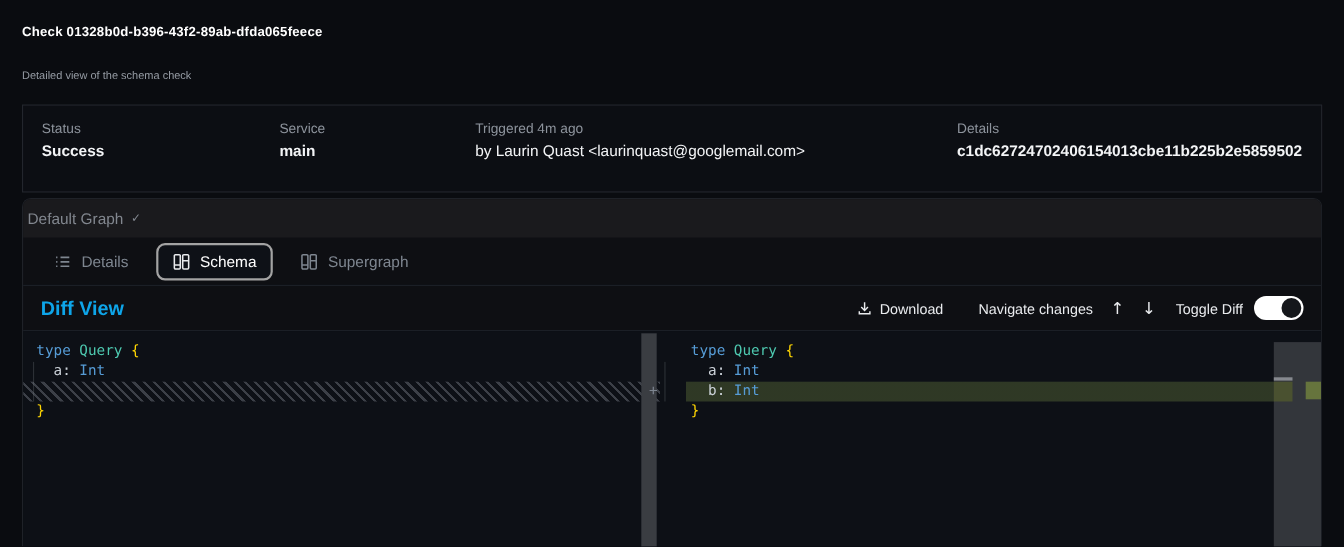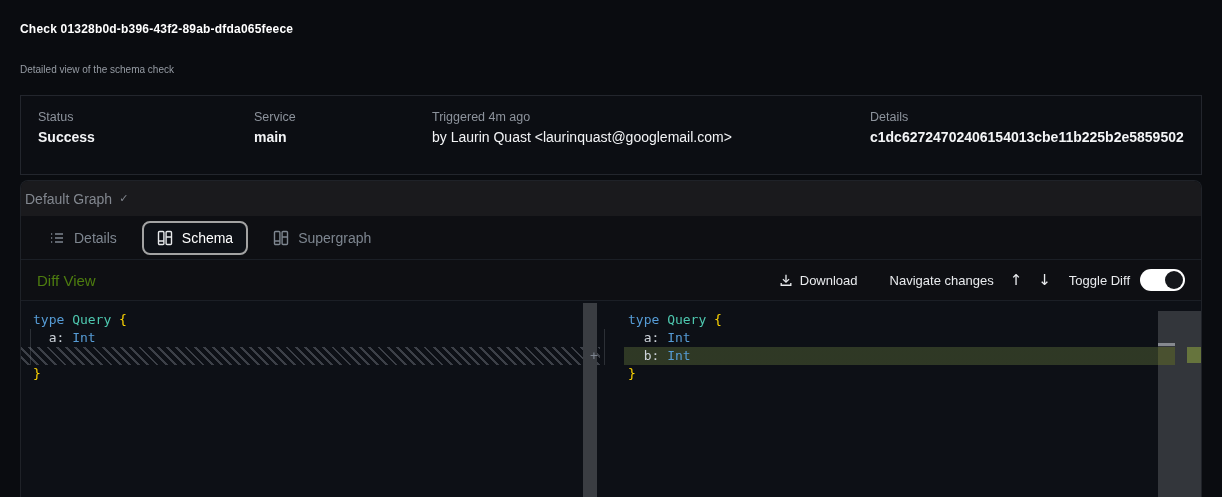--- a/index.html
+++ b/index.html
@@ -35,21 +35,21 @@
 
   .subtabbar { display:flex; align-items:center; height:43px; padding-left:15px; }
   .subtab { display:flex; align-items:center; gap:9px; padding:0 13px; height:34px; font-size:14px; color:#7e8690; cursor:pointer; border-radius:8px; }
   .subtab svg { color:#7e8690; }
   .subtab.active { color:#ffffff; border:2px solid #a3a3a3; background:#0e1117; margin:0 12px; }
   .subtab.active svg { color:#e8eaec; }
 
   .diff-header { position:absolute; left:0; top:78px; width:100%; height:42px;
     border-top:1px solid #1b1f26; border-bottom:1px solid #1b1f26;
     display:flex; align-items:center; justify-content:space-between; padding:0 16px; }
-  .diff-title { font-size:15px; font-weight:400; color:#4d7c0f; }
+  .diff-title { font-size:18px; font-weight:700; color:#0ea5e9; }
   .diff-controls { display:flex; align-items:center; }
   .ctrl { display:flex; align-items:center; gap:7px; font-size:13px; color:#e9ebee; cursor:pointer; background:none; border:none; font-family:inherit; }
   .ctrl + .ctrl { margin-left:32px; }
   .arrow-btn { font-size:15px; color:#e9ebee; margin-left:16px; background:none; border:none; cursor:pointer; font-family:"DejaVu Sans",sans-serif; }
   .toggle-label { margin-left:18px; font-size:13px; color:#e9ebee; }
   .switch { position:relative; width:45px; height:22px; border-radius:11px; background:#ffffff; margin-left:10px; cursor:pointer; }
   .switch .knob { position:absolute; right:2px; top:2px; width:18px; height:18px; border-radius:50%; background:#15171b; }
 
   
   .editor { position:absolute; left:0; top:120px; width:1180px; height:197px; background:#0d1016;

